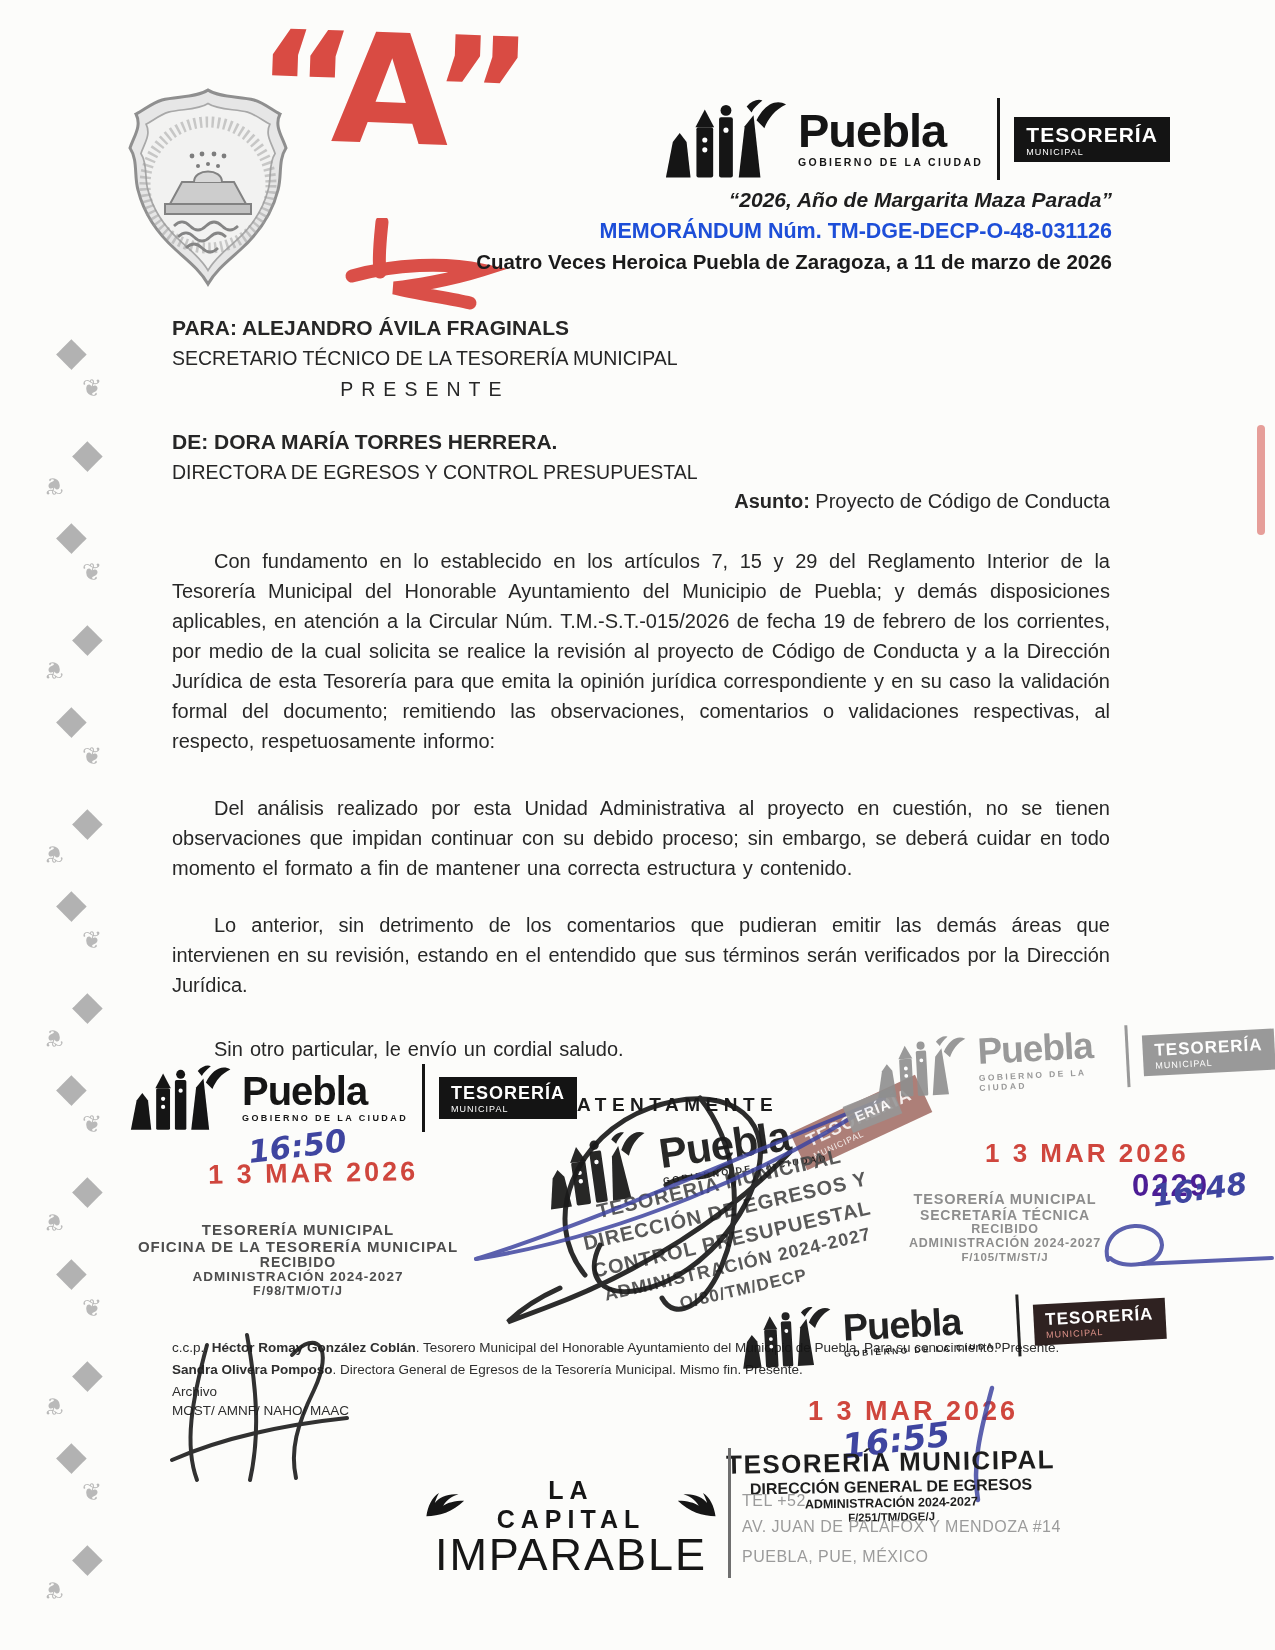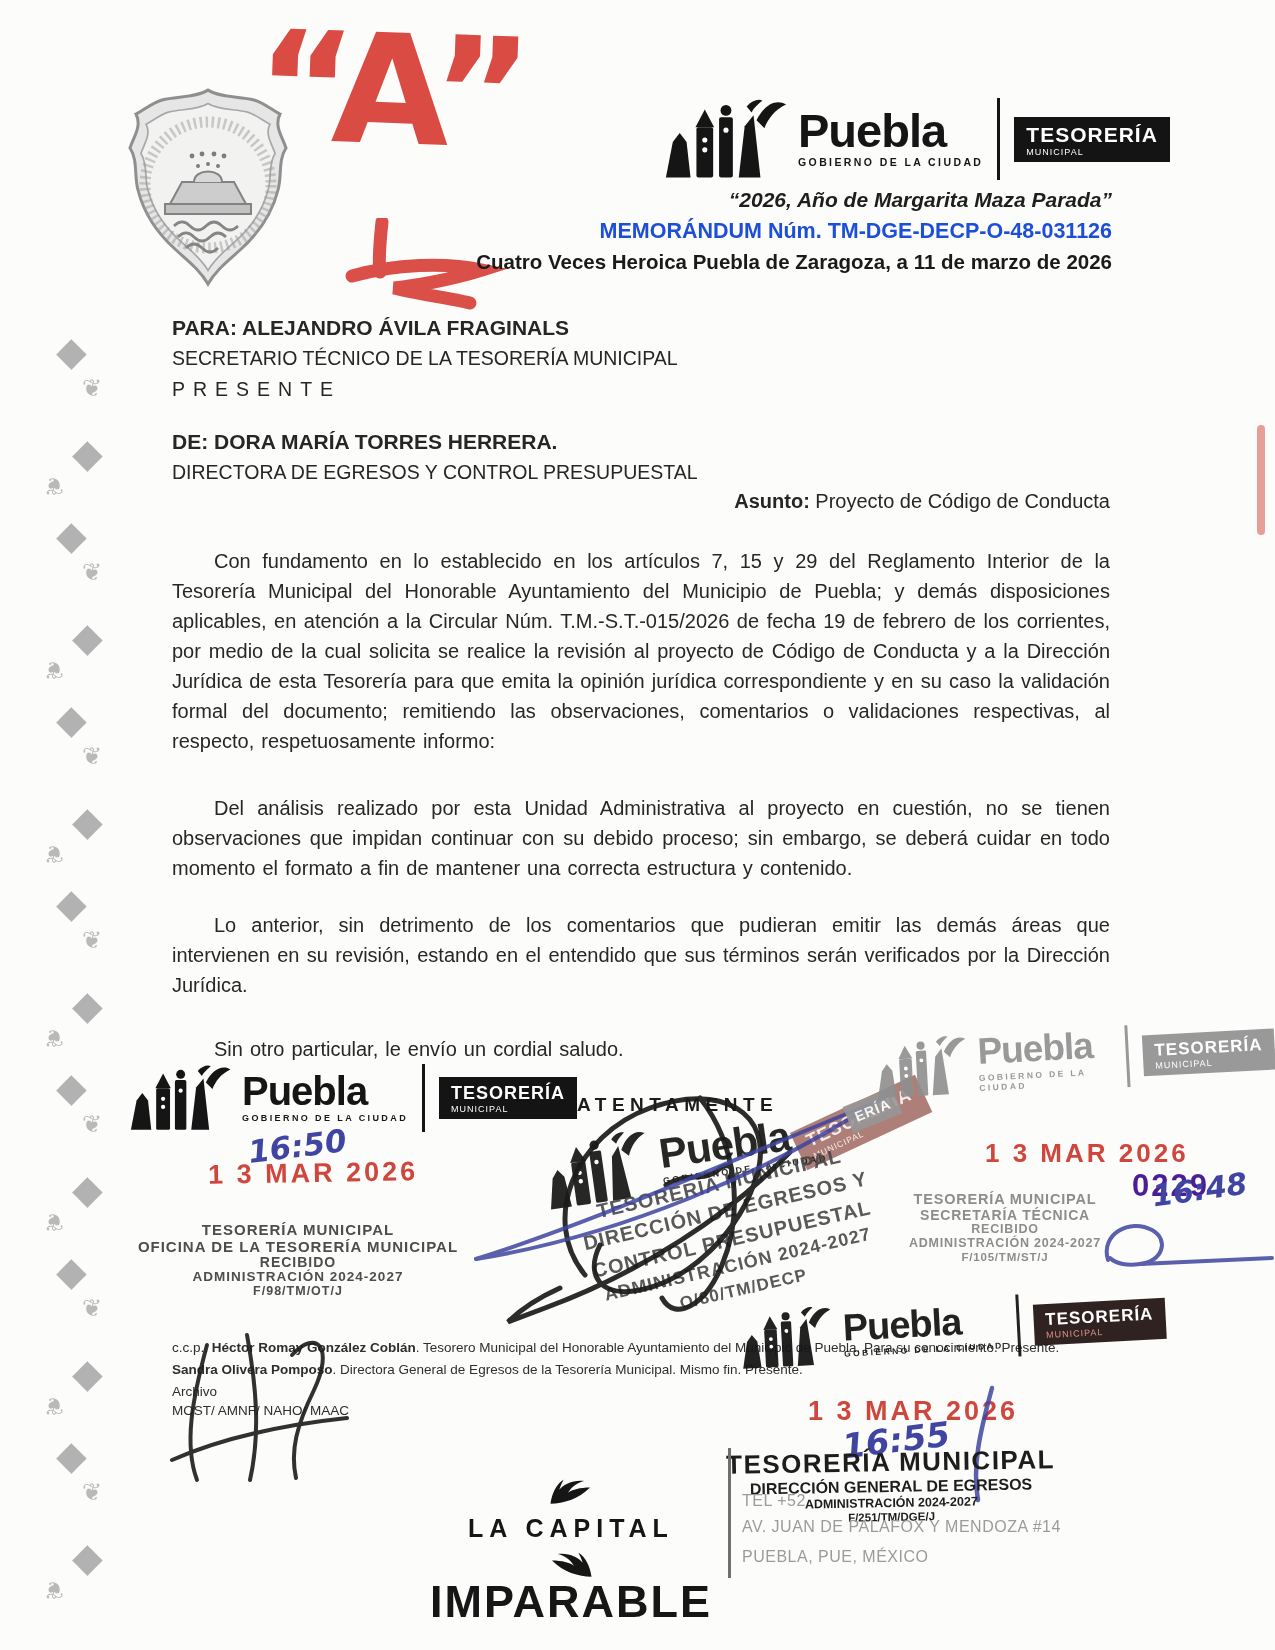--- a/index.html
+++ b/index.html
@@ -57,21 +57,21 @@
   .v-bottom .badge .badge1{font-size:17px;}
   .v-bottom .badge .badge2{color:#d98a80;}
   
   .hdr-right{left:170px;width:942px;text-align:right;}
   .motto{top:188px;font-size:21px;font-weight:bold;font-style:italic;color:#1e1e1e;}
   .memo-number{top:219px;font-size:21.5px;font-weight:bold;color:#1d4ed8;}
   .place-date{top:250px;font-size:20.5px;font-weight:bold;color:#1a1a1a;}
   
   .to-block{left:172px;top:312px;font-size:19.5px;line-height:31px;}
   .to-block .lead{font-size:21px;font-weight:bold;}
-  .spaced{letter-spacing:8px;}
+  .spaced{letter-spacing:8px;text-align:center;}
   .from-block{left:172px;top:426px;font-size:19.5px;line-height:31px;}
   .from-block .lead{font-size:21px;font-weight:bold;}
   .subject-line{left:170px;top:490px;width:940px;text-align:right;font-size:20px;}
   
   .para{left:172px;width:938px;font-size:20px;line-height:30px;text-align:justify;
         text-indent:42px;color:#272727;word-spacing:1.5px;}
   .p1{top:546px;} .p2{top:793px;} .p3{top:910px;}
   .closing{top:1034px;text-align:left;}
   .salute{left:577px;top:1094px;font-size:19px;font-weight:bold;letter-spacing:5.5px;color:#1c1c1c;}
   
@@ -117,23 +117,23 @@
   
   .ccp{left:172px;top:1340px;width:930px;font-size:13.5px;color:#2e2e2e;}
   .ccp .row{margin-bottom:7px;}
   .ccp .nm{font-weight:bold;}
   .ccp .small-row{margin-bottom:4px;}
   
   .footer-bar{left:728px;top:1448px;width:3px;height:130px;background:#6f6f6f;}
   .footer-txt{left:742px;width:360px;color:#9b9b9b;font-size:16px;letter-spacing:.5px;}
   .f-tel{top:1492px;} .f-addr{top:1518px;} .f-city{top:1548px;}
   .campaign{left:425px;top:1476px;width:292px;text-align:center;color:#161616;}
-  .campaign .row1{display:flex;align-items:center;justify-content:center;gap:6px;flex-direction:column;}
+  .campaign .row1{display:flex;align-items:center;justify-content:center;gap:6px;}
   .campaign .cap{font-size:25px;font-weight:bold;letter-spacing:6px;}
-  .campaign .imp{font-size:45px;font-weight:bold;letter-spacing:2px;line-height:1;margin-top:-2px;}
+  .campaign .imp{font-size:45px;font-weight:normal;letter-spacing:2px;line-height:1;margin-top:-2px;}
   .red-streak{left:1257px;top:425px;width:8px;height:110px;background:#cf4038;opacity:.5;border-radius:4px;}
   svg.overlay{pointer-events:none;}
 </style>
 </head>
 <body>
 
 <div class="page">
 
   <aside class="abs" id="left-border">
       <div class="decor-row">

